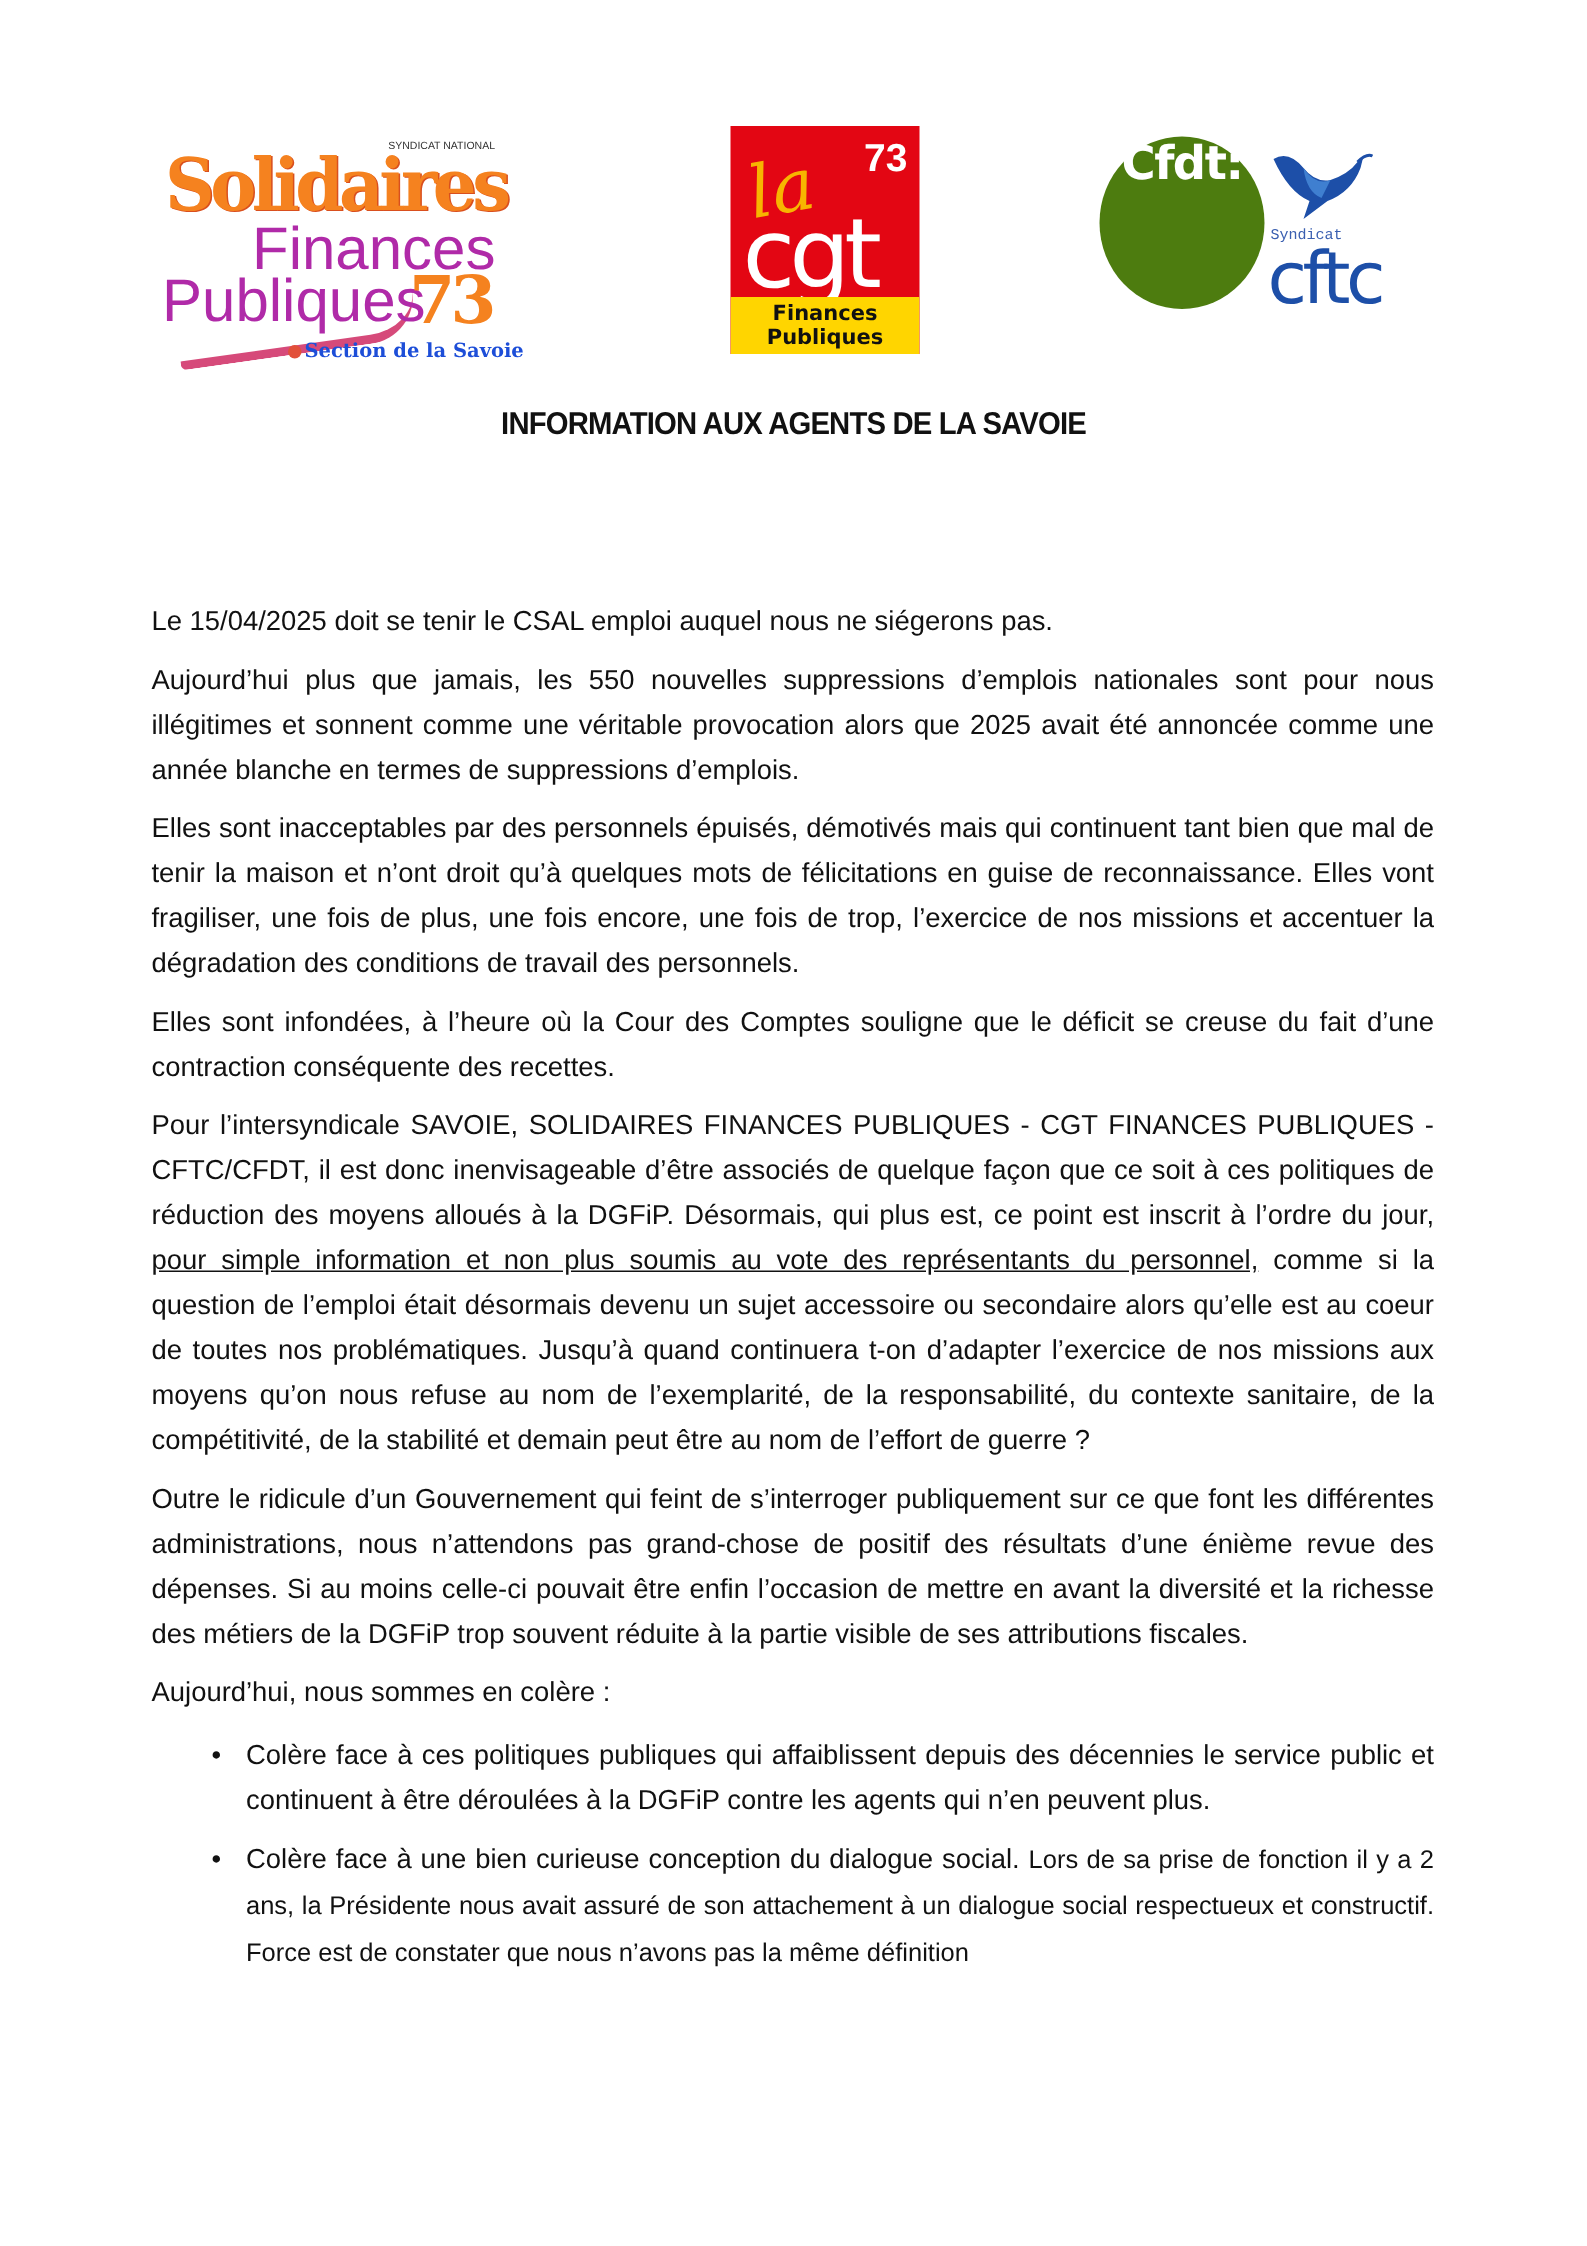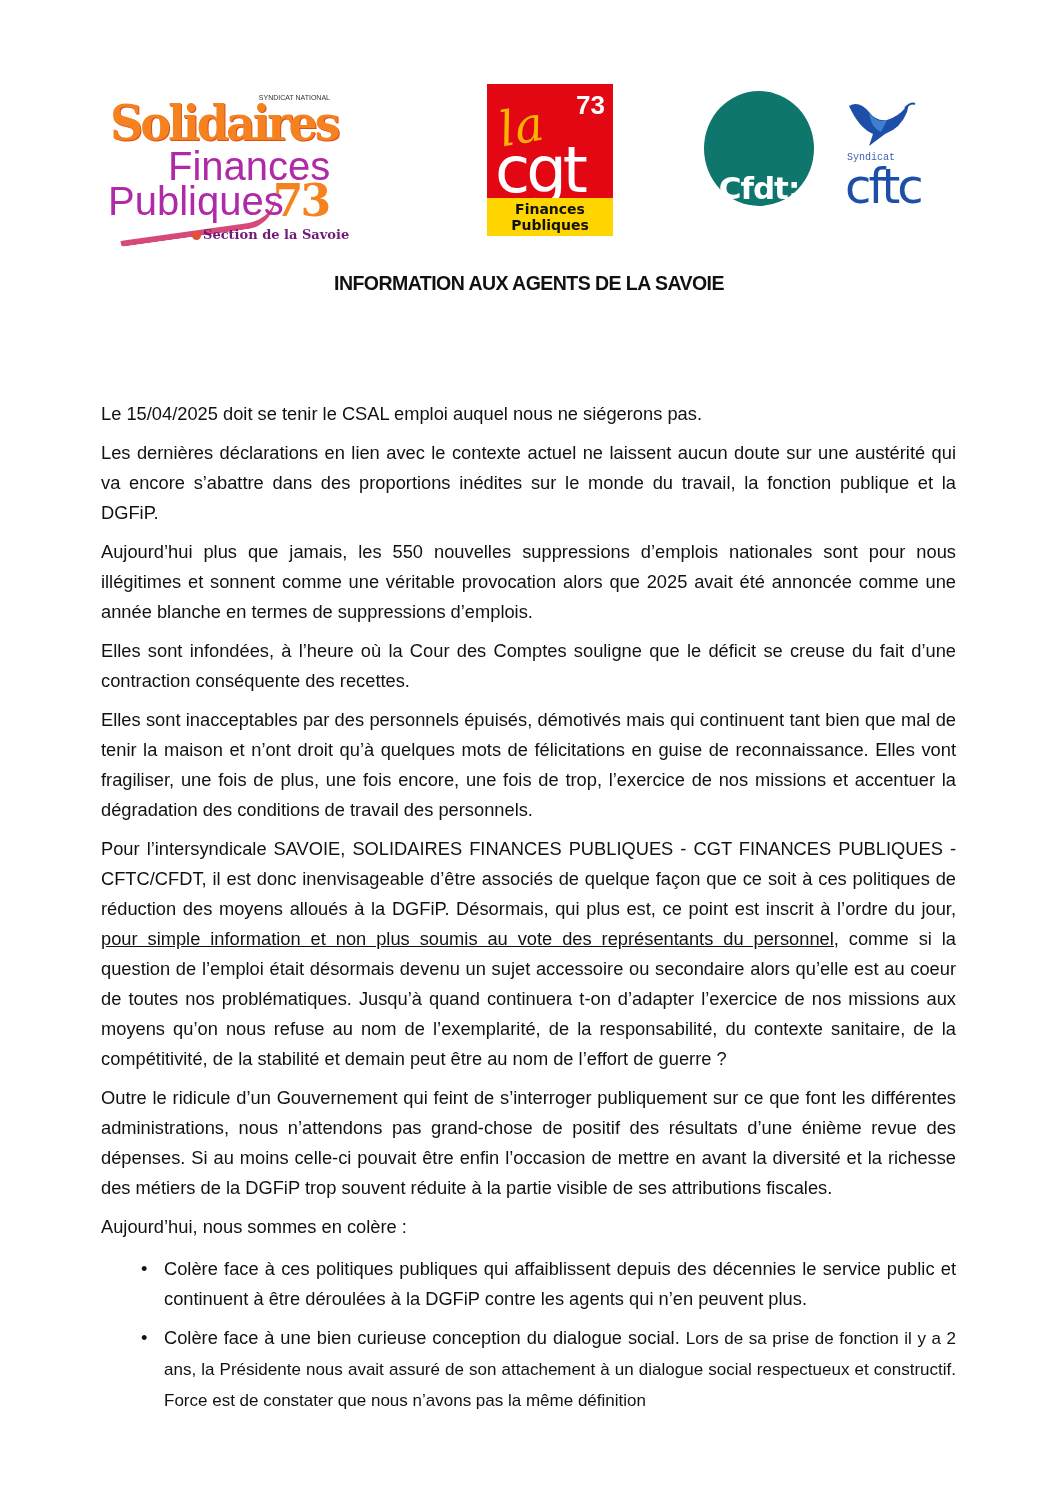--- a/index.html
+++ b/index.html
@@ -15,38 +15,38 @@
   .sol-national { position:absolute; right: 2px; top: 8px; font-size: 7px; color:#333; font-family: "Liberation Sans", sans-serif; }
   .sol-fin { position:absolute; left: 60px; top: 60px; font-family: "Liberation Sans", sans-serif; font-size: 40px;
              color: #b02aa8; line-height: 1; letter-spacing: 0px; }
   .sol-pub { position:absolute; left: 0px; top: 95px; font-family: "Liberation Sans", sans-serif; font-size: 40px;
              color: #b02aa8; line-height: 1; }
   .sol-73 { position:absolute; right: 4px; top: 93px; font-family: "DejaVu Serif", serif; font-weight: 900;
             font-size: 44px; color: #f5821f; line-height: 1; letter-spacing: -3px; }
   .sol-swoosh { position:absolute; left: 10px; top: 118px; width: 160px; height: 26px;
                 border-bottom: 6px solid #d64a7a; border-radius: 0 0 80px 10px; transform: rotate(-8deg); }
   .sol-section { position:absolute; left: 84px; top: 141px; font-family: "DejaVu Serif", serif; font-weight: bold;
-                 font-size: 13px; color: #701a75; white-space: nowrap; }
+                 font-size: 13px; color: #1d4ed8; white-space: nowrap; }
   .sol-dot { display:inline-block; width: 9px; height: 9px; border-radius: 50%; background:#e2503a; margin-right: 2px; vertical-align: -1px; }
 
   .logo-cgt { left: 487px; top: 56px; width: 126px; height: 152px; background: #e30613; overflow: hidden; }
   .cgt-73 { position:absolute; right: 8px; top: 6px; color:#fff; font-weight: bold; font-size: 26px;
             font-family: "Liberation Sans", sans-serif; }
   .cgt-la { position:absolute; left: 12px; top: 14px; color:#f7b500; font-style: italic; font-size: 48px;
             font-family: "DejaVu Serif", serif; transform: rotate(-10deg); }
   .cgt-word { position:absolute; left: 8px; top: 54px; color:#fff; font-weight: 400; font-size: 64px;
               font-family: "DejaVu Sans", sans-serif; letter-spacing: -4px; line-height: 1; }
   .cgt-band { position:absolute; left: 0; bottom: 0; width: 100%; height: 38px; background: #ffd500;
               text-align: center; }
   .cgt-band span { display:block; font-family: "DejaVu Sans", sans-serif; font-weight: bold; font-size: 14px;
                    line-height: 16px; color:#111; }
   .cgt-band span:first-child { margin-top: 3px; }
 
-  .logo-cfdt { left: 704px; top: 63px; width: 110px; height: 115px; border-radius: 50%; background: #0f766e;
-               display:flex; align-items:flex-end; justify-content:center; }
+  .logo-cfdt { left: 733px; top: 63px; width: 110px; height: 115px; border-radius: 50%; background: #4d7c0f;
+               display:flex; align-items:flex-start; justify-content:center; }
   .cfdt-text { color:#fff; font-family: "DejaVu Sans", sans-serif; font-weight: bold; font-size: 31px; letter-spacing: -1px; }
 
   .logo-cftc { left: 843px; top: 70px; width: 118px; height: 110px; }
   .cftc-dove { position:absolute; left: 4px; top: 0; width: 70px; height: 50px; }
   .cftc-syndicat { position:absolute; left: 4px; top: 54px; font-size: 10px; color: #3a5fb0;
                    font-family: Liberation Mono, monospace; }
   .cftc-word { position:absolute; left: 2px; top: 52px; font-family: "DejaVu Sans", sans-serif; font-weight: normal;
                font-size: 48px; color: #1d4fa8; letter-spacing: -3px; line-height: 1; }
 
   
@@ -99,24 +99,23 @@
     <path d="M58 10 Q64 4 68 6" stroke="#1d4fa8" stroke-width="2" fill="none"></path>
   </svg>
   <span class="cftc-syndicat">Syndicat</span>
   <span class="cftc-word" style="top:64px">cftc</span>
 </div>
 
 <div class="title">INFORMATION AUX AGENTS DE LA SAVOIE</div>
 
 <div class="body">
   <p>Le 15/04/2025 doit se tenir le CSAL emploi auquel nous ne siégerons pas.</p>
-  <p>Les dernières déclarations en lien avec le contexte actuel ne laissent aucun doute sur une austérité qui va encore s’abattre dans des proportions inédites sur le monde du travail, la fonction publique et la DGFiP.</p>
   <p>Aujourd’hui plus que jamais, les 550 nouvelles suppressions d’emplois nationales sont pour nous illégitimes et sonnent comme une véritable provocation alors que 2025 avait été annoncée comme une année blanche en termes de suppressions d’emplois.</p>
+  <p>Elles sont inacceptables par des personnels épuisés, démotivés mais qui continuent tant bien que mal de tenir la maison et n’ont droit qu’à quelques mots de félicitations en guise de reconnaissance. Elles vont fragiliser, une fois de plus, une fois encore, une fois de trop, l’exercice de nos missions et accentuer la dégradation des conditions de travail des personnels.</p>
   <p>Elles sont infondées, à l’heure où la Cour des Comptes souligne que le déficit se creuse du fait d’une contraction conséquente des recettes.</p>
-  <p>Elles sont inacceptables par des personnels épuisés, démotivés mais qui continuent tant bien que mal de tenir la maison et n’ont droit qu’à quelques mots de félicitations en guise de reconnaissance. Elles vont fragiliser, une fois de plus, une fois encore, une fois de trop, l’exercice de nos missions et accentuer la dégradation des conditions de travail des personnels.</p>
   <p><span>Pour l’intersyndicale SAVOIE, SOLIDAIRES FINANCES PUBLIQUES - CGT FINANCES PUBLIQUES - CFTC/CFDT, il est donc inenvisageable d’être associés de quelque façon que ce soit à ces politiques de réduction des moyens alloués à la DGFiP. Désormais, qui plus est, ce point est inscrit à l’ordre du jour, </span><span class="u">pour simple information et non plus soumis au vote des représentants du personnel,</span><span> comme si la question de l’emploi était désormais devenu un sujet accessoire ou secondaire alors qu’elle est au coeur de toutes nos problématiques. Jusqu’à quand continuera t-on d’adapter l’exercice de nos missions aux moyens qu’on nous refuse au nom de l’exemplarité, de la responsabilité, du contexte sanitaire, de la compétitivité, de la stabilité et demain peut être au nom de l’effort de guerre ?</span></p>
   <p>Outre le ridicule d’un Gouvernement qui feint de s’interroger publiquement sur ce que font les différentes administrations, nous n’attendons pas grand-chose de positif des résultats d’une énième revue des dépenses. Si au moins celle-ci pouvait être enfin l’occasion de mettre en avant la diversité et la richesse des métiers de la DGFiP trop souvent réduite à la partie visible de ses attributions fiscales.</p>
   <p style="margin-bottom:12px">Aujourd’hui, nous sommes en colère :</p>
   <ul>
     <li>
       <span class="bullet">•</span>
       <span>Colère face à ces politiques publiques qui affaiblissent depuis des décennies le service public et continuent à être déroulées à la DGFiP contre les agents qui n’en peuvent plus.</span>
     </li>
     <li>
       <span class="bullet">•</span>

